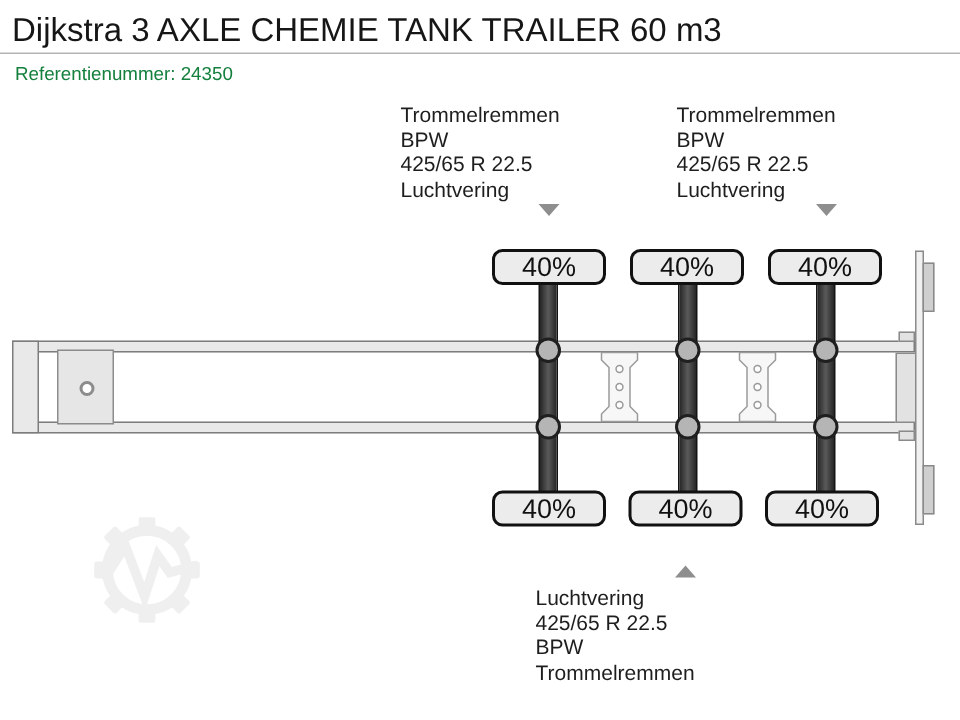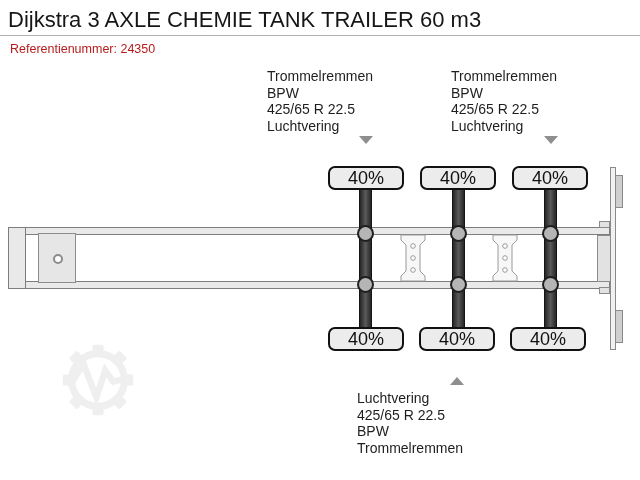--- a/index.html
+++ b/index.html
@@ -5,21 +5,21 @@
   html,body{margin:0;padding:0;background:#fff;}
   .stage{
     position:relative;width:640px;height:480px;background:#ffffff;
     font-family:"Liberation Sans", sans-serif;overflow:hidden;
   }
   .abs{position:absolute;box-sizing:border-box;}
 
   
   .title{left:8px;top:7px;font-size:22px;line-height:26px;color:#161616;white-space:nowrap;}
   .rule{left:0;top:35px;width:640px;height:0;border-top:1px solid #b3b3b3;}
-  .ref{left:10px;top:42px;font-size:12.5px;color:#b91c1c;}
+  .ref{left:10px;top:42px;font-size:12.5px;color:#15803d;}
 
   
   .spec{width:200px;text-align:left;font-size:14px;line-height:16.5px;color:#1e1e1e;}
   .spec-tl{left:267px;top:68px;}
   .spec-tr{left:451px;top:68px;}
   .spec-b{left:357px;top:390px;}
 
   .arrow-down{width:0;height:0;border-left:7px solid transparent;border-right:7px solid transparent;
     border-top:8px solid #8e8e8e;}
   .arrow-up{width:0;height:0;border-left:7px solid transparent;border-right:7px solid transparent;

